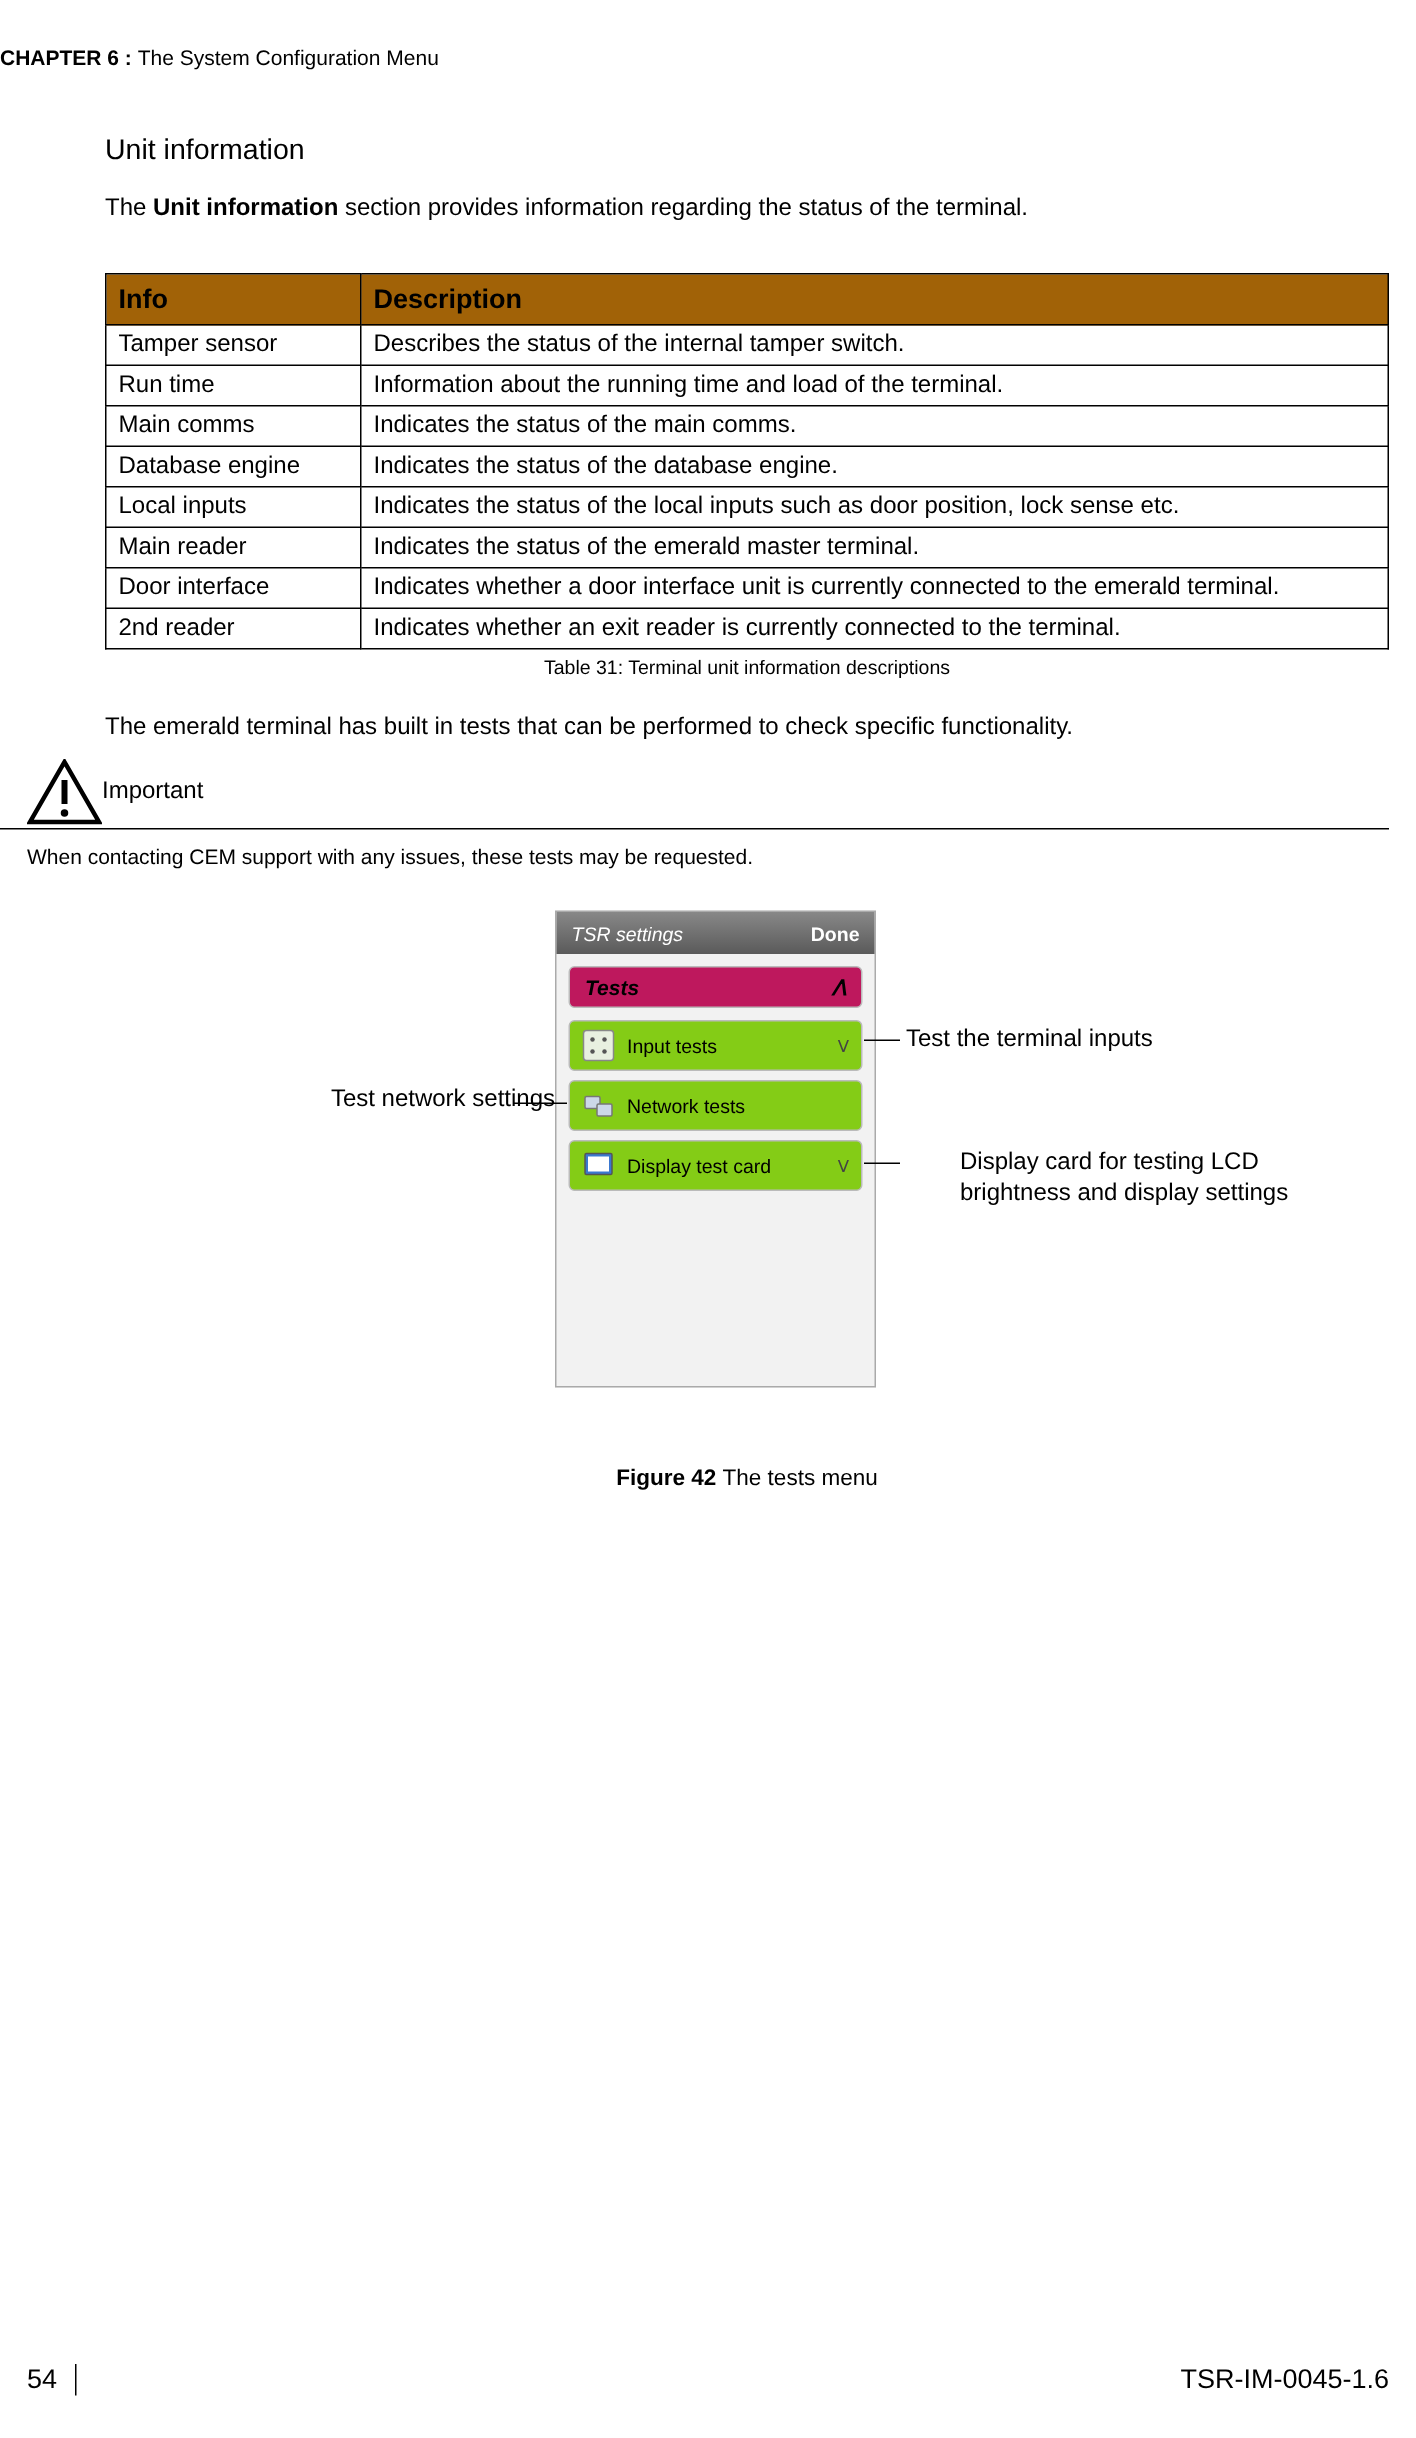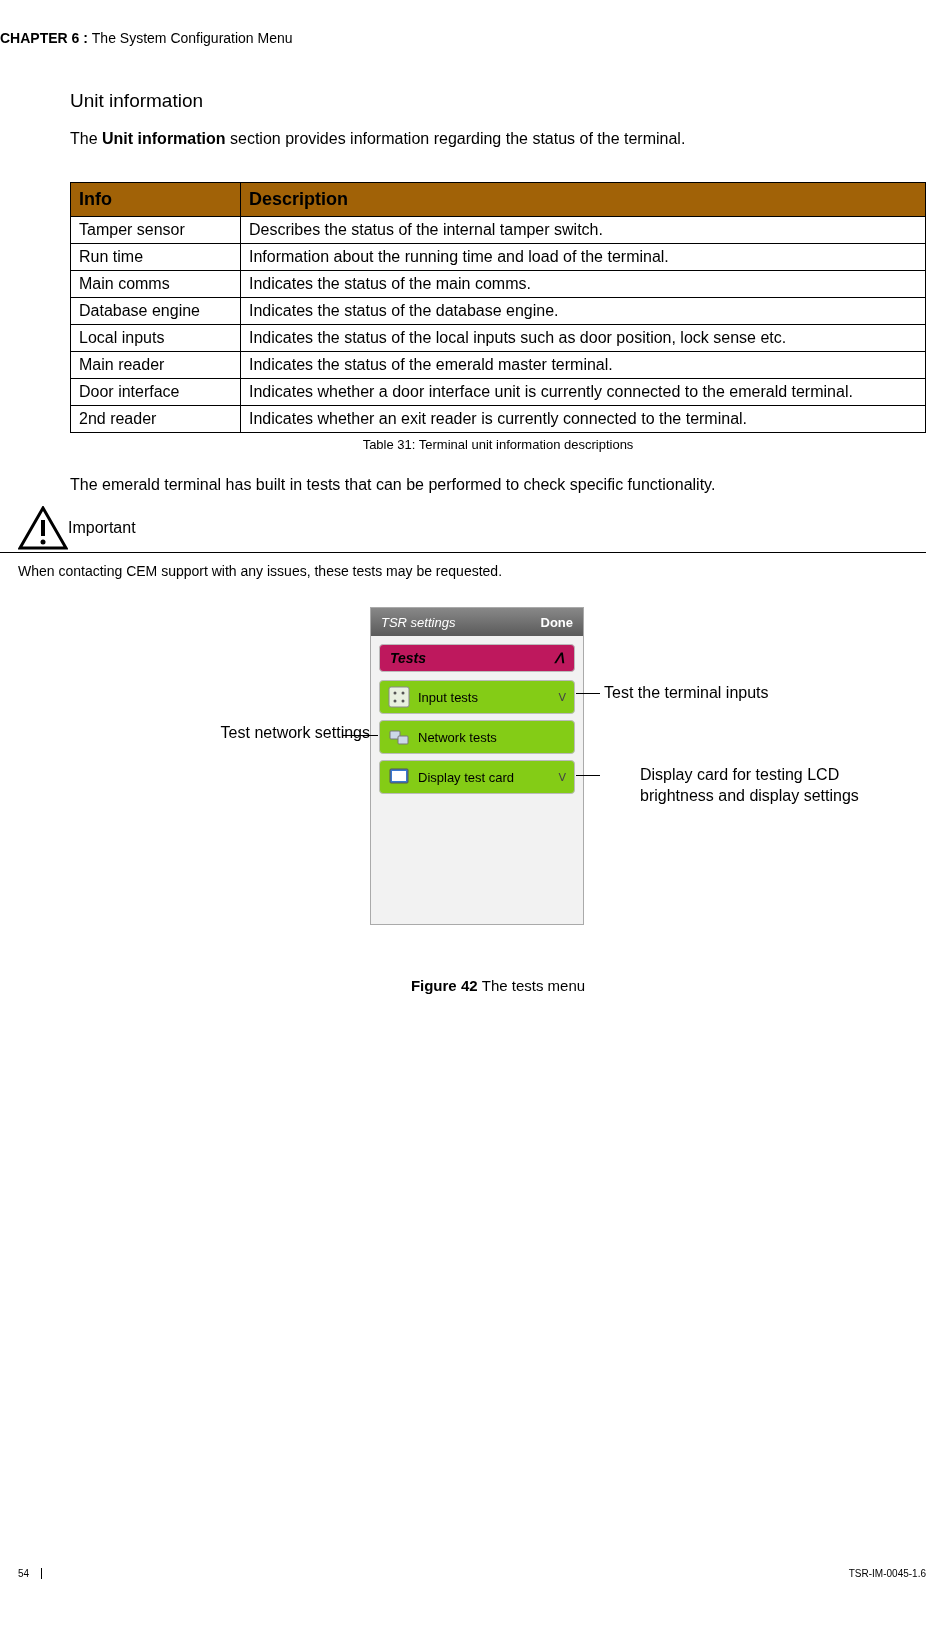--- a/index.html
+++ b/index.html
@@ -112,27 +112,27 @@
       font-size:14px;
     }
     .menu-item .item-icon svg { width: 22px; height: 22px; }
     .menu-item .chev { margin-left: auto; color: #444; font-size: 11px; }
     .callout-line { position: absolute; background: #000; height: 1px; }
     .callout-text { position: absolute; font-size: 16px; width: 240px; line-height: 1.3; }
     .figure-caption { text-align: center; font-size: 15px; }
     .figure-caption .fig-bold { font-weight: bold; }
     .page-footer {
       position: absolute;
-      bottom: 46px;
+      bottom: 28px;
       left: 0;
       right: 0;
       display: flex;
       align-items: center;
       padding: 0 18px;
-      font-size: 10px;
+      font-size: 18px;
     }
     .page-footer .page-num { border-right: 1px solid #000; padding-right: 12px; }
     .page-footer .doc-code { margin-left: auto; }
   </style>
 </head>
 <body>
 
 <div class="page-header">
   <span class="chapter-num">CHAPTER  6 : </span><span>The System Configuration Menu</span>
 </div>

